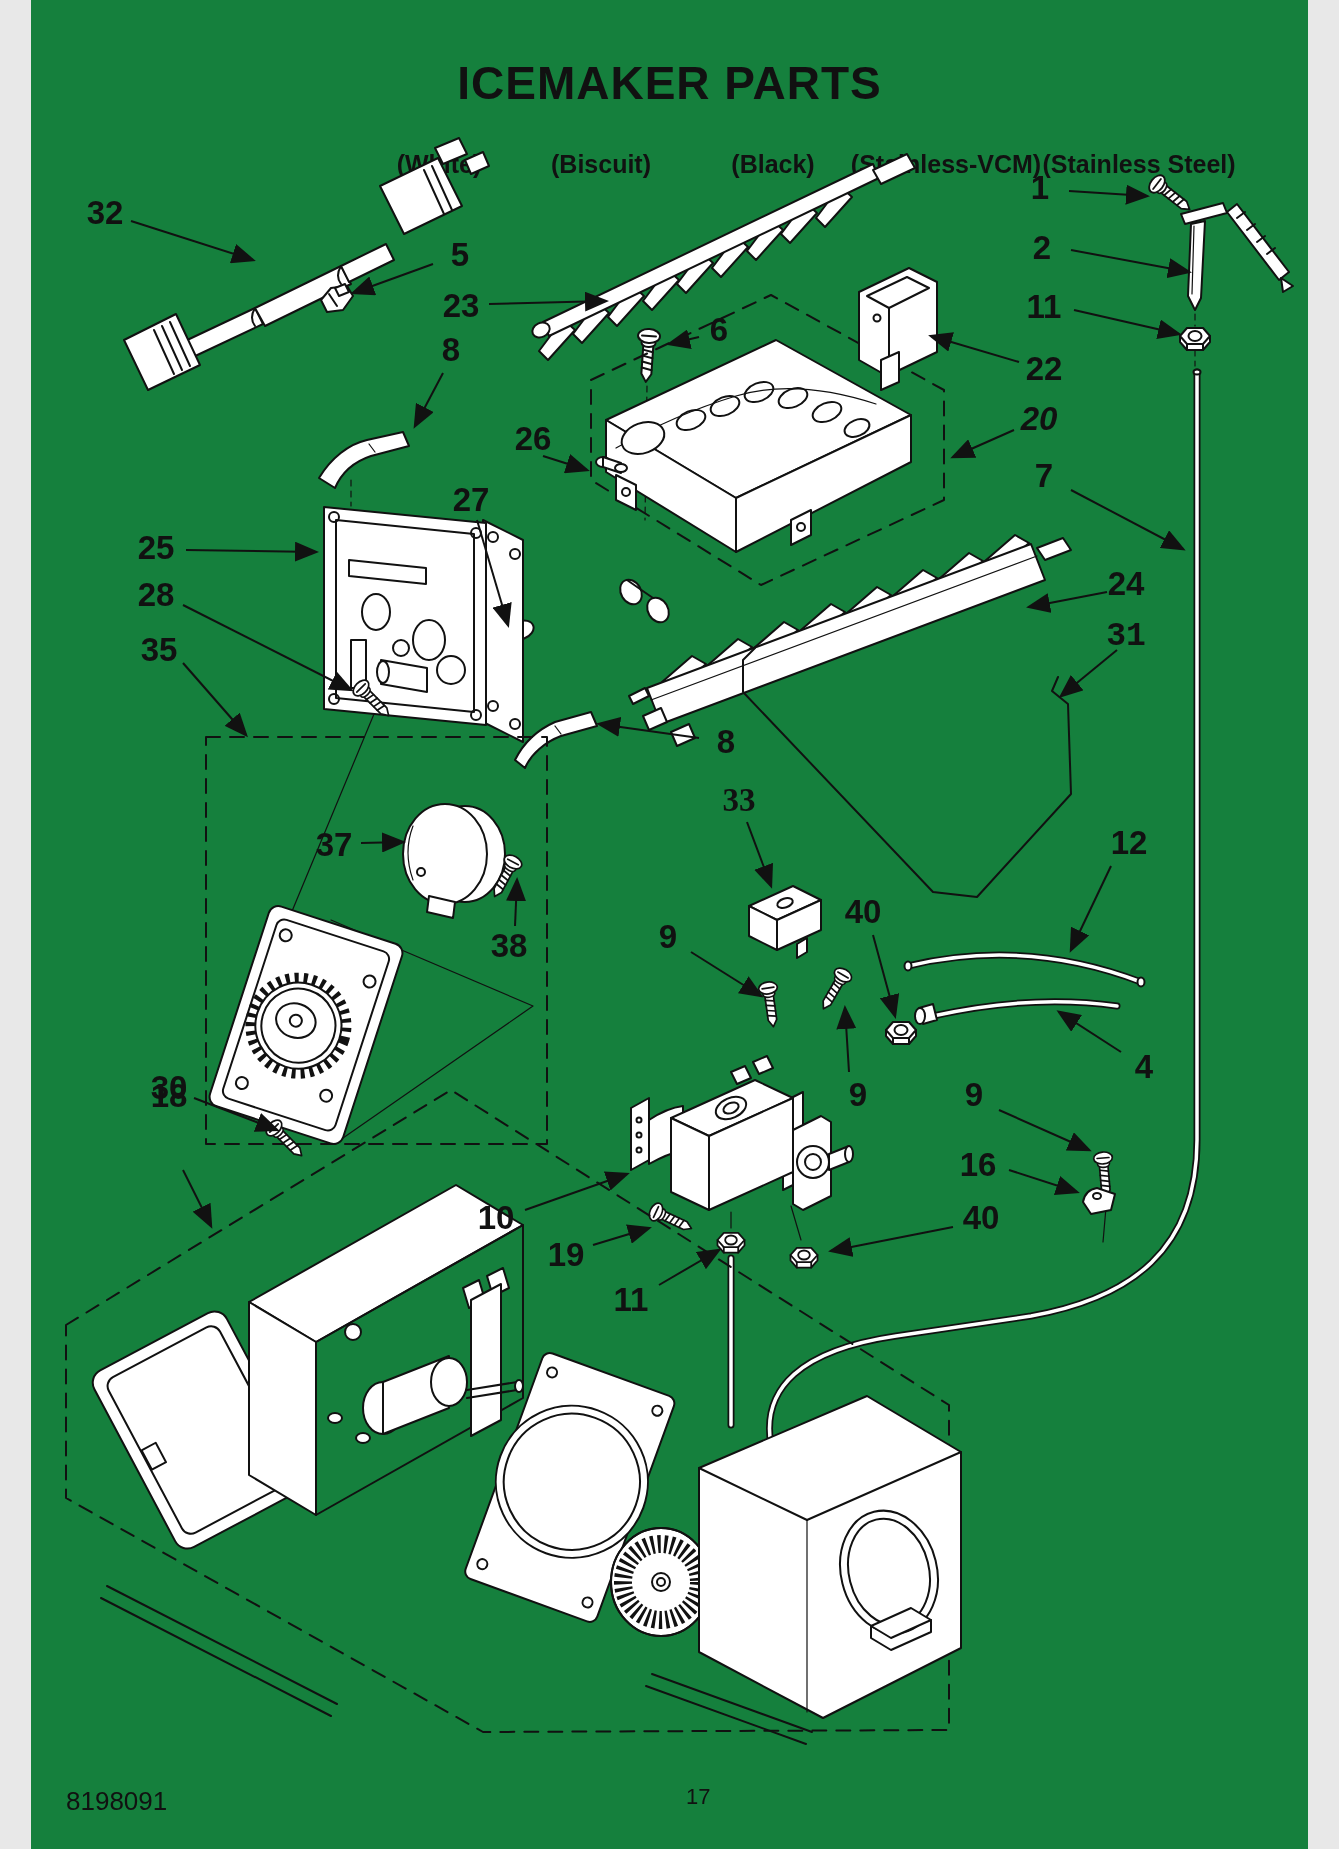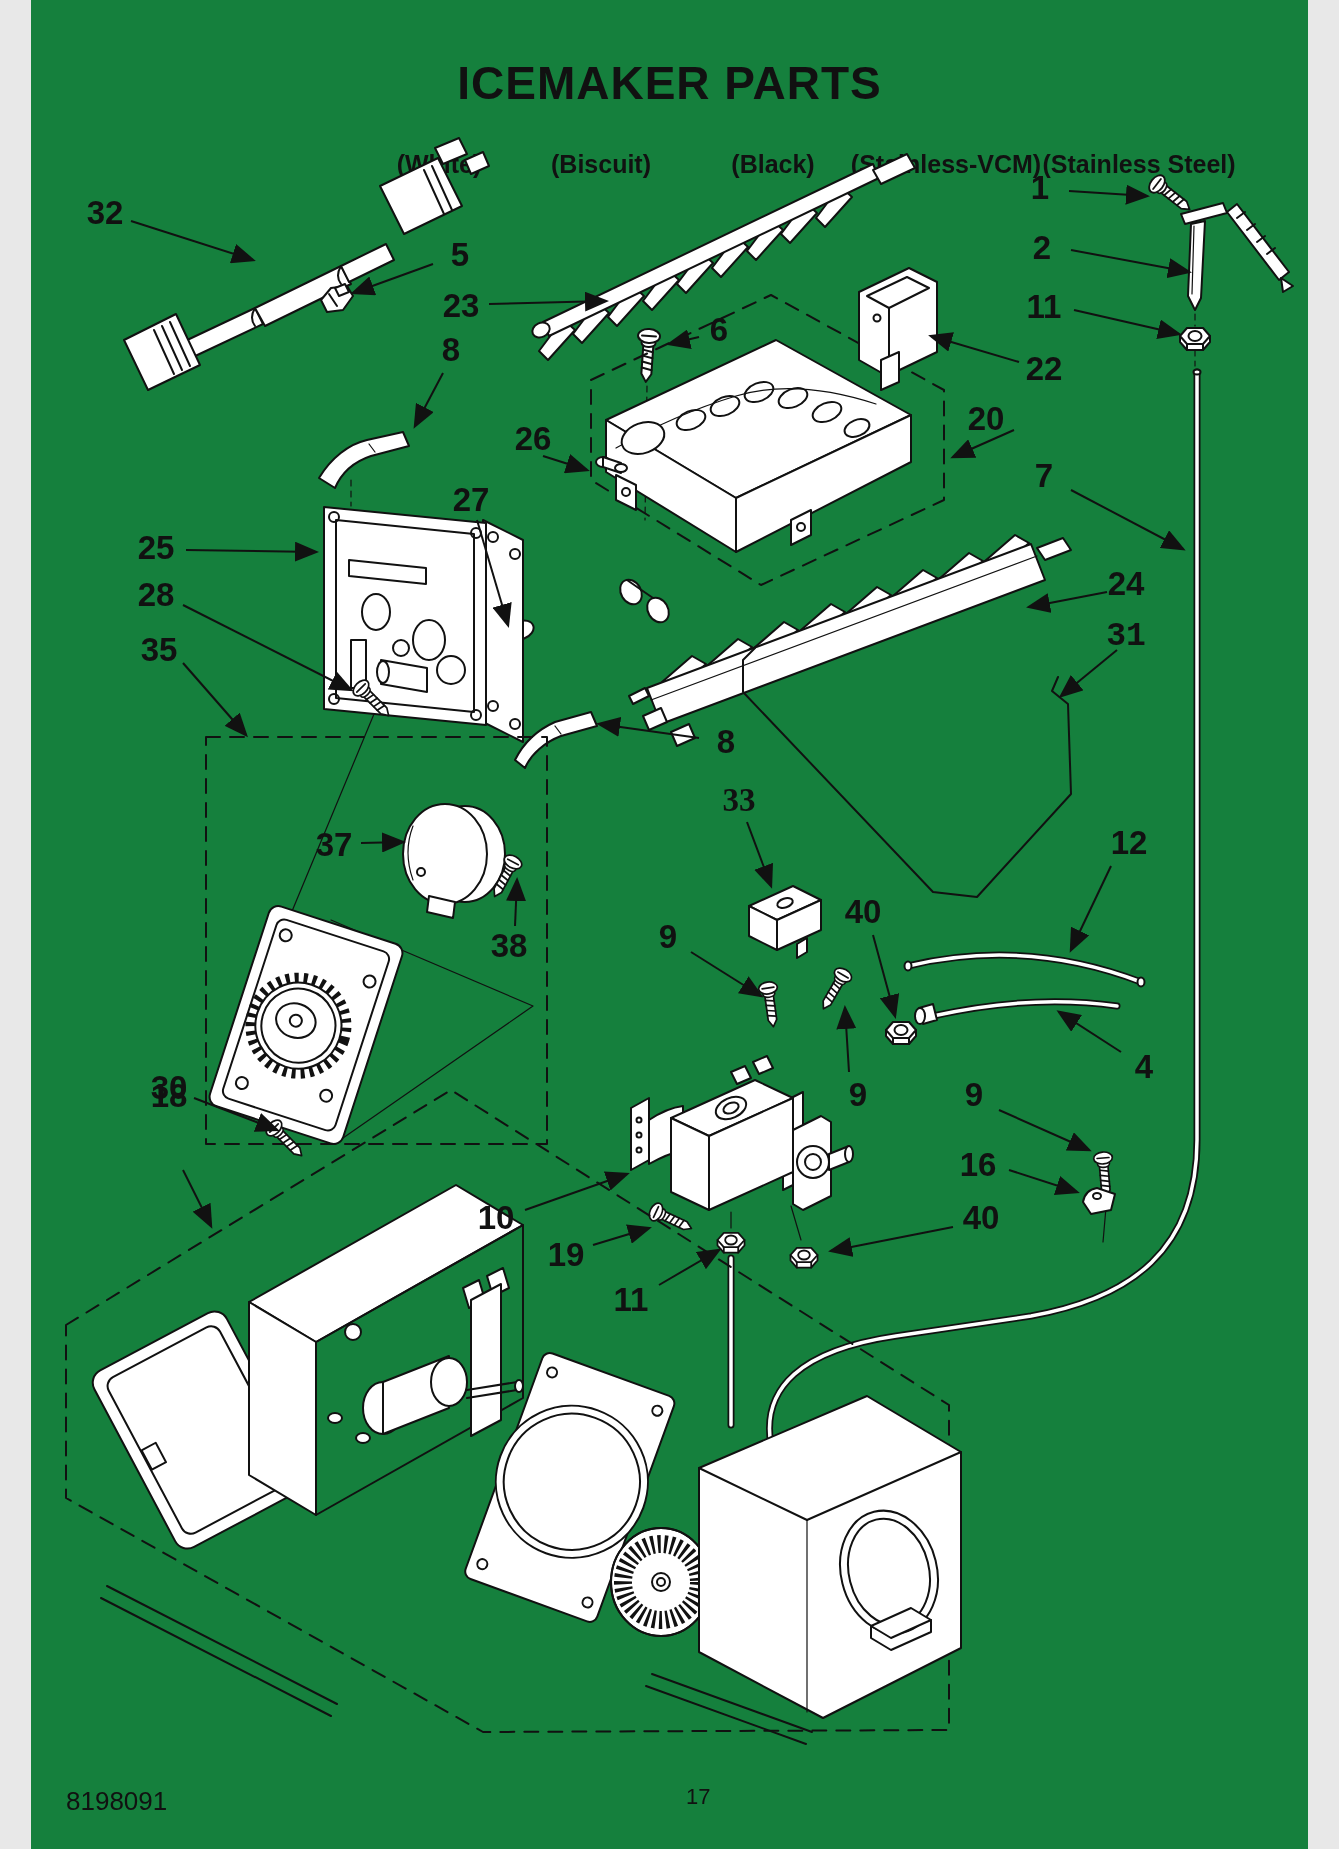--- a/index.html
+++ b/index.html
@@ -431,21 +431,21 @@
       <div class="callout" style="left: 502px; top: 439px;">26</div>
       <div class="callout" style="left: 440px; top: 500px;">27</div>
       <div class="callout" style="left: 125px; top: 548px;">25</div>
       <div class="callout" style="left: 125px; top: 595px;">28</div>
       <div class="callout" style="left: 128px; top: 650px;">35</div>
       <div class="callout" style="left: 688px; top: 330px;">6</div>
       <div class="callout" style="left: 1009px; top: 188px;">1</div>
       <div class="callout" style="left: 1011px; top: 248px;">2</div>
       <div class="callout" style="left: 1013px; top: 307px;">11</div>
       <div class="callout" style="left: 1013px; top: 369px;">22</div>
-      <div class="callout" style="left: 955px; top: 419px;">20</div>
+      <div class="callout" style="left: 1008px; top: 419px; font-style: italic;">20</div>
       <div class="callout" style="left: 1013px; top: 476px;">7</div>
       <div class="callout" style="left: 1095px; top: 584px;">24</div>
       <div class="callout" style="left: 1095px; top: 636px; font-family: Liberation Mono, monospace;">31</div>
       <div class="callout" style="left: 695px; top: 742px;">8</div>
       <div class="callout" style="left: 708px; top: 800px; font-family: Liberation Serif, serif;">33</div>
       <div class="callout" style="left: 637px; top: 937px;">9</div>
       <div class="callout" style="left: 832px; top: 912px;">40</div>
       <div class="callout" style="left: 827px; top: 1095px;">9</div>
       <div class="callout" style="left: 943px; top: 1095px;">9</div>
       <div class="callout" style="left: 947px; top: 1165px;">16</div>

